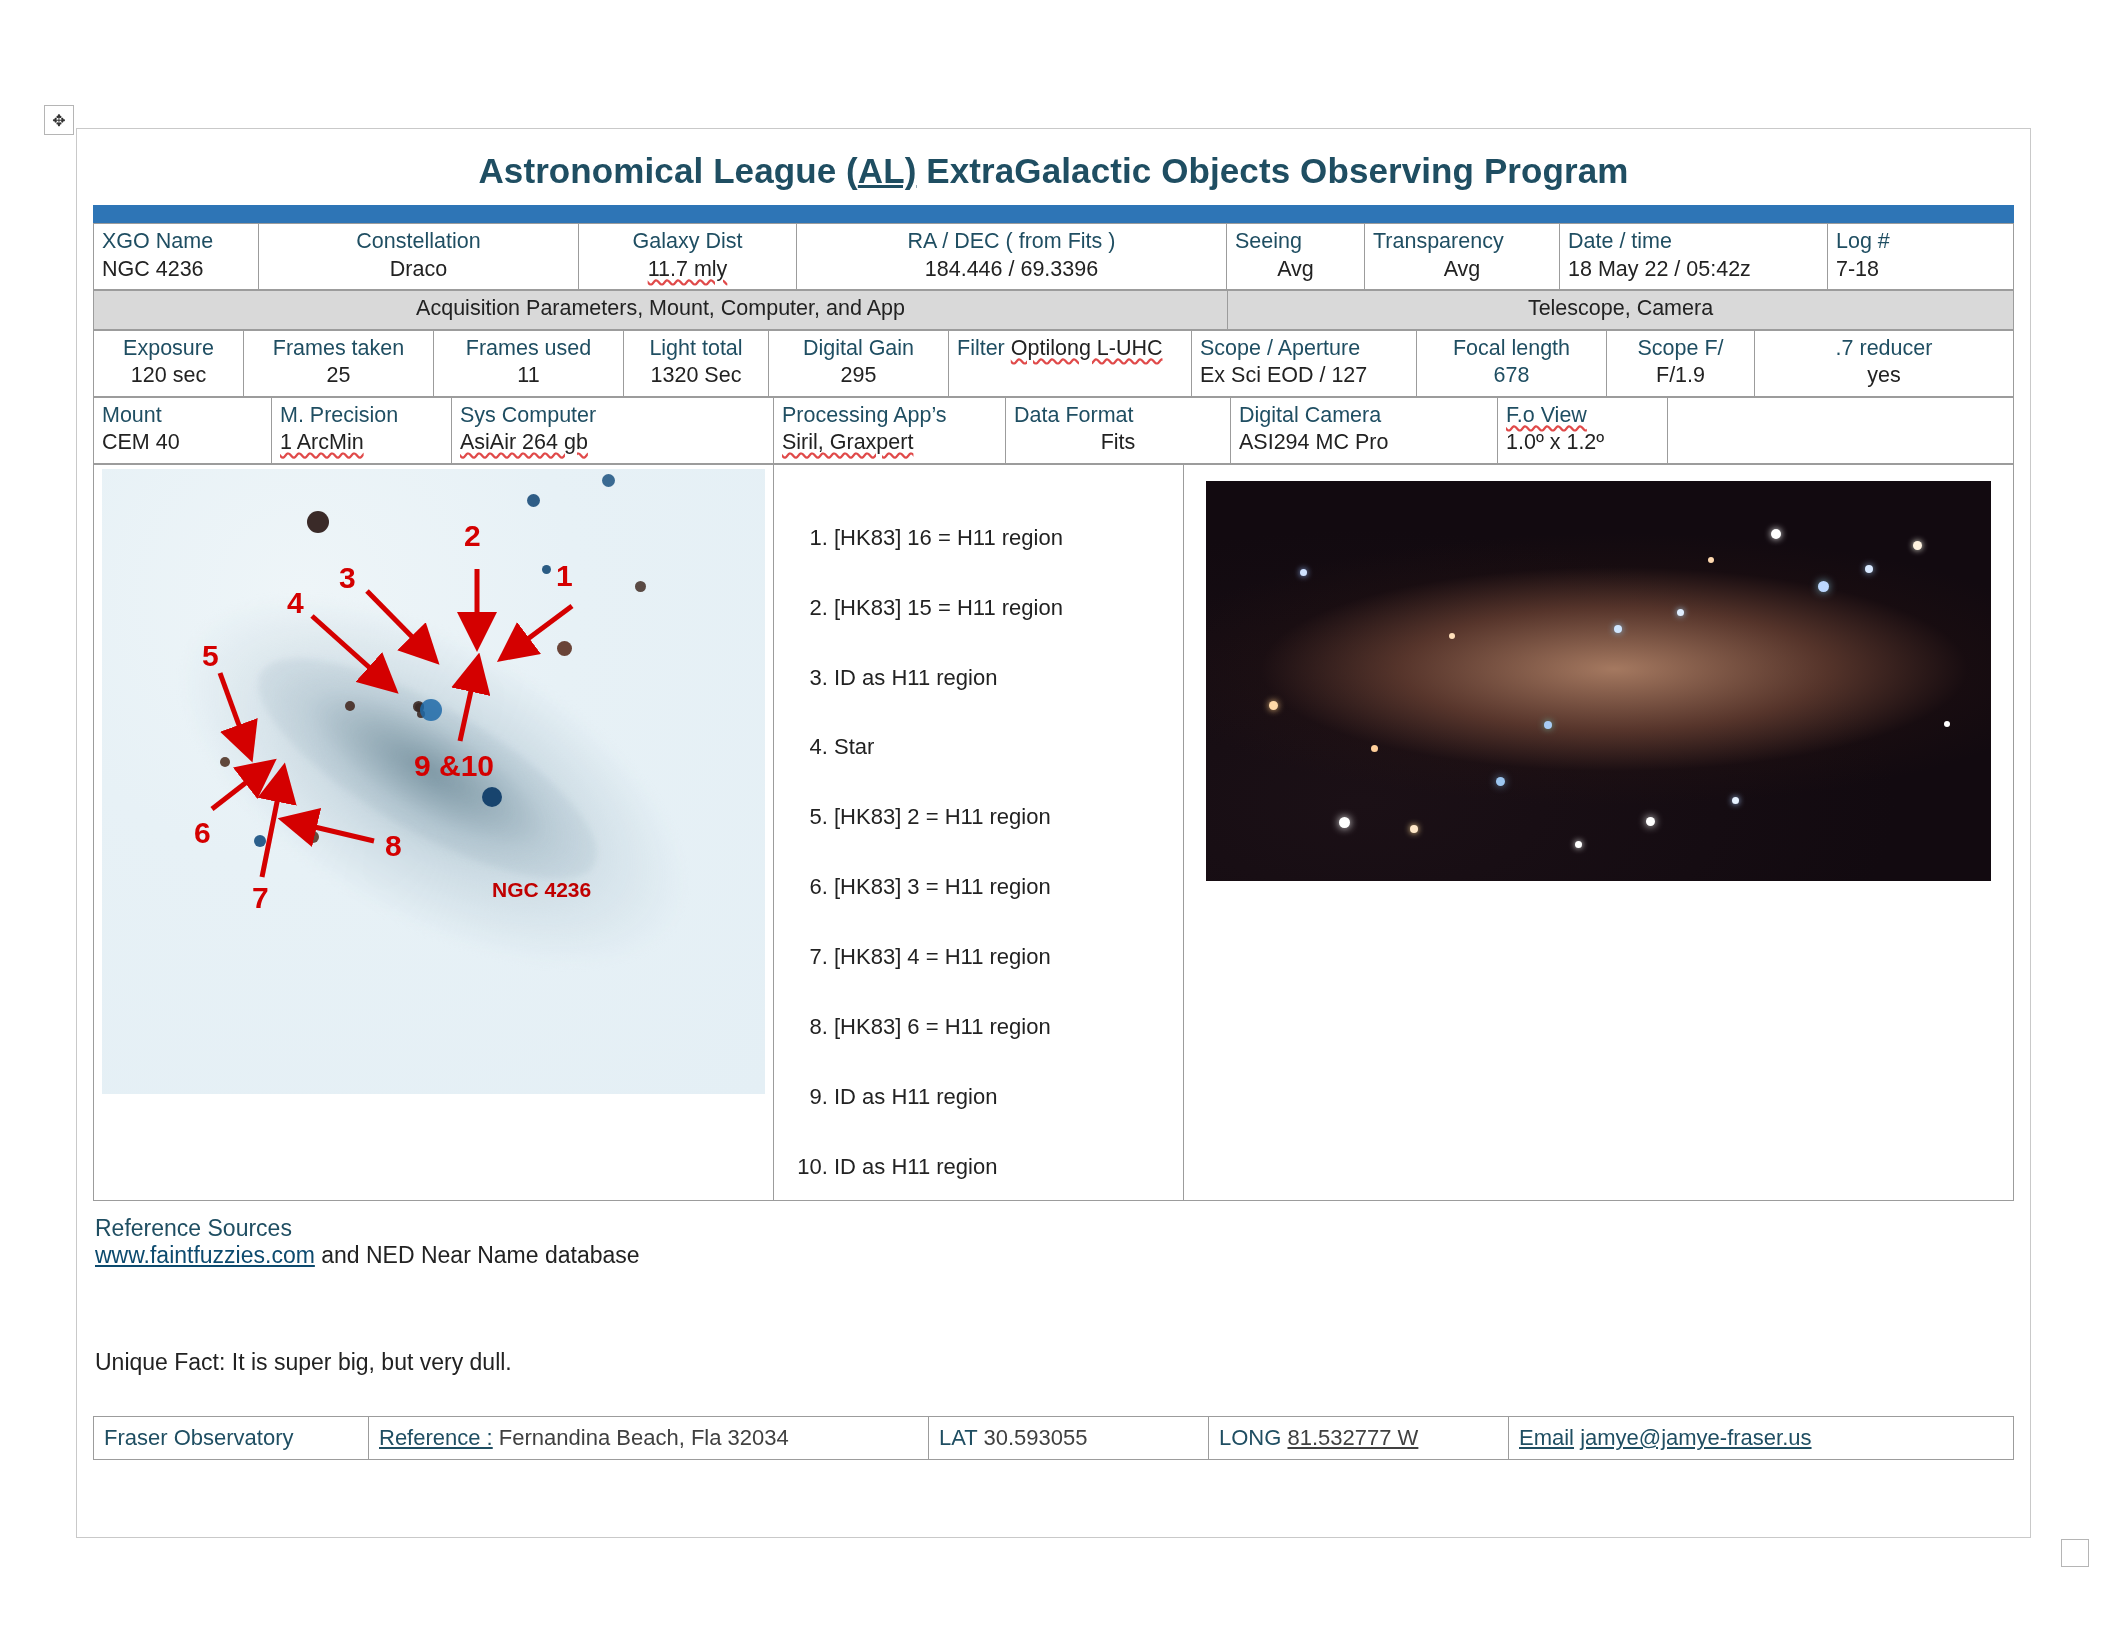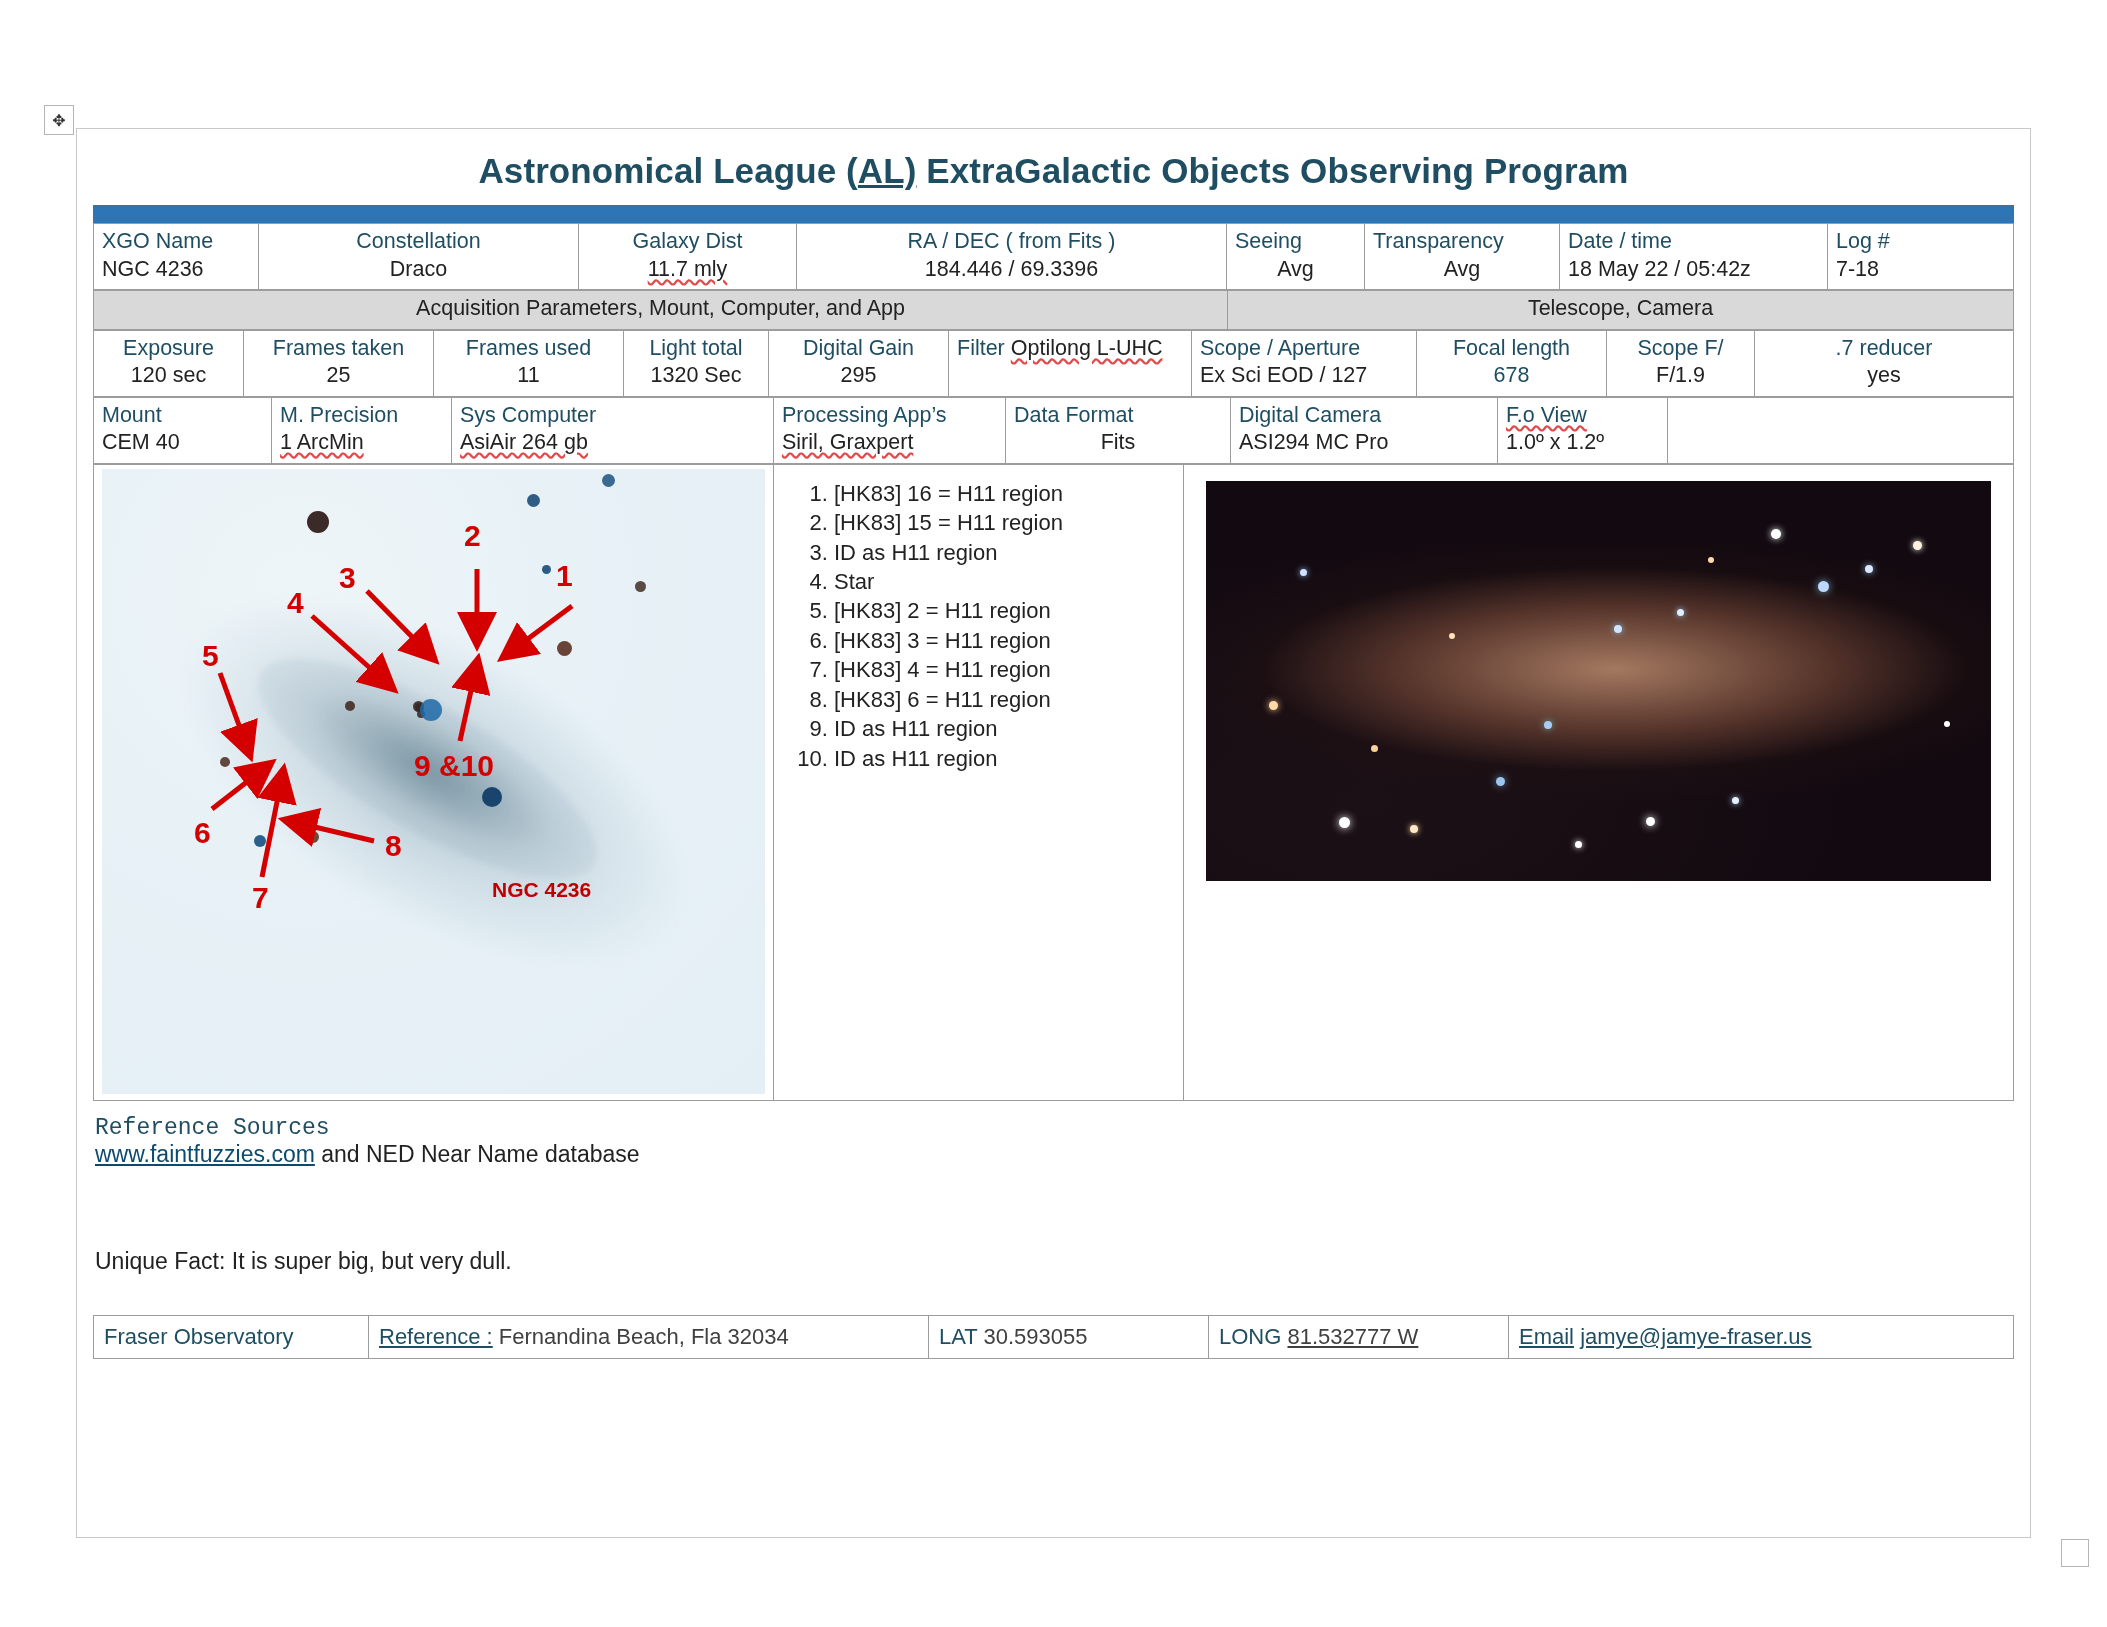--- a/index.html
+++ b/index.html
@@ -131,41 +131,41 @@
     font-weight:bold;
     font-size:21px;
   }
 
   .legend {
     padding: 12px 10px 10px 18px;
     font-size: 22px;
     color: #222;
   }
   .legend ol { margin: 0; padding-left: 34px; }
-  .legend li { margin-bottom: 3.5px; line-height: 1.18; }
+  .legend li { margin-bottom: 3.5px; line-height: 1.18; margin-top: 44px; }
 
   .color-img {
     position: relative;
     width: 100%;
     height: 400px;
     margin: 12px 14px 0 14px;
     background:
       radial-gradient(ellipse 60% 34% at 52% 47%, rgba(190,140,110,0.85) 0%, rgba(130,80,60,0.6) 45%, rgba(45,22,18,0.2) 75%, rgba(14,8,10,0) 100%),
       radial-gradient(ellipse at 20% 80%, #1b1016 0%, #120a10 60%),
       linear-gradient(135deg, #150c12 0%, #25141a 40%, #170d13 100%);
     overflow:hidden;
   }
   .color-img-wrap { width: calc(100% - 28px); }
 
   .ref {
     padding: 14px 18px 0 18px;
     font-size: 23px;
     color: #222;
   }
-  .ref .lbl2 { color:#1f4e62;font-family:Liberation Mono, monospace; }
+  .ref .lbl2 { color:#1f4e62; }
   .ref a { color:#0c4a6e; text-decoration: underline; }
   .fact { padding: 80px 18px 0 18px; font-size: 23px; color:#222; }
 
   table.footer {
     border-collapse: collapse;
     width: calc(100% - 32px);
     margin: 40px 16px 0 16px;
     table-layout: fixed;
   }
   table.footer td {

